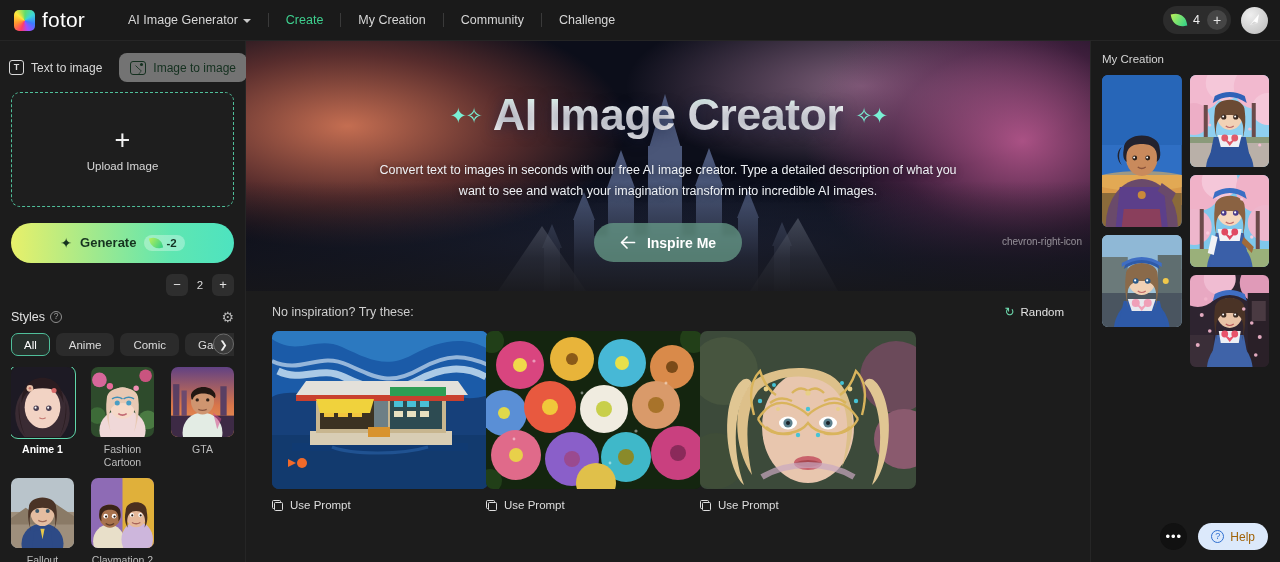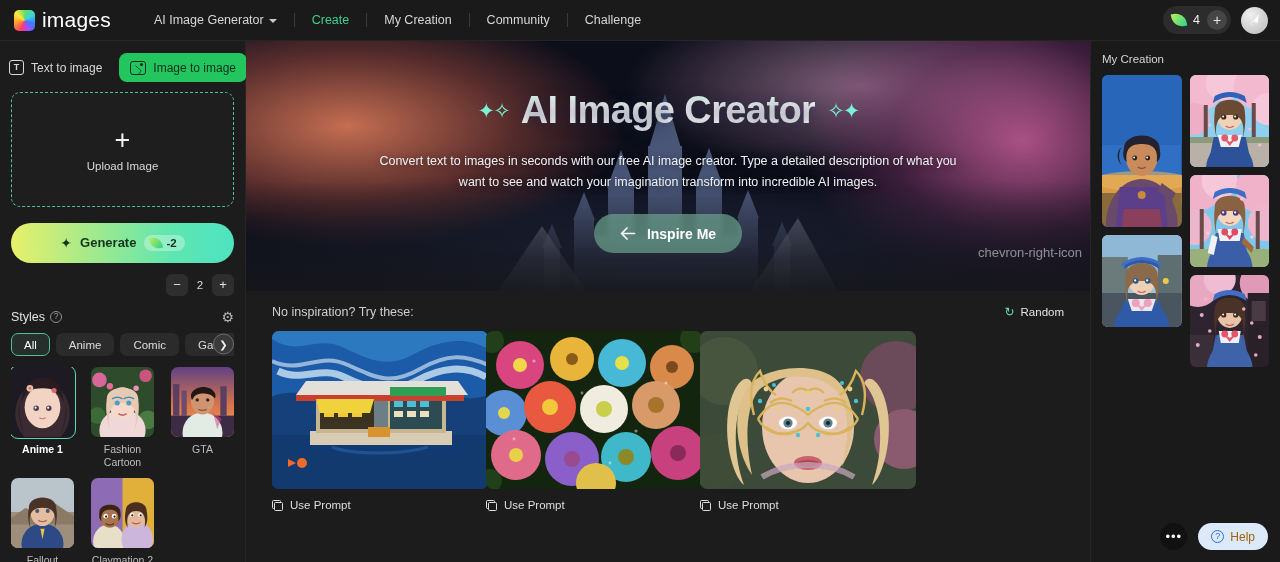--- a/index.html
+++ b/index.html
@@ -80,21 +80,21 @@
     display: flex; flex-direction: column;
     padding: 0 11px;
     position: relative;
   }
   .mode-tabs { display: flex; gap: 6px; padding: 12px 0 10px; justify-content: center; }
   .mode-tab {
     display: flex; align-items: center; gap: 7px;
     font-size: 12px; padding: 7px 11px; border-radius: 8px;
     color: #d9d9d9; cursor: pointer; white-space: nowrap;
   }
-  .mode-tab.active { background: #22c55e; color: #14301f; font-weight: 500; }
+  .mode-tab.active { background: #737373; color: #14301f; font-weight: 500; }
   .ic-box {
     width: 15px; height: 15px; border: 1.3px solid currentColor;
     border-radius: 3px; display: flex; align-items: center; justify-content: center;
     font-size: 9px; font-weight: 700; line-height: 1;
   }
   .ic-img {
     width: 16px; height: 14px; border: 1.3px solid currentColor; border-radius: 3px;
     position: relative; overflow: hidden;
   }
   .ic-img::after {
@@ -199,42 +199,42 @@
     pointer-events: none;
   }
   .castle {
     position: absolute; left: 50%; bottom: 0; transform: translateX(-50%);
     width: 340px; height: 215px; opacity: .85;
   }
   .hero-title-row {
     margin-top: 48px; display: flex; align-items: center; gap: 12px; position: relative; z-index: 3;
   }
   .hero-title {
-    font-size: 38px; font-weight: 800; letter-spacing: -.6px; color: #ffffff;
+    font-size: 45px; font-weight: 800; letter-spacing: -.6px; color: #ffffff;
     text-shadow: 0 2px 14px rgba(20,30,60,.55);
     background: linear-gradient(180deg, #d6fff0 0%, #ffffff 40%, #ffffff 100%);
     -webkit-background-clip: text; background-clip: text; -webkit-text-fill-color: transparent;
   }
   .spark { color: #7af0d4; font-size: 21px; line-height: 1; letter-spacing: -2px; }
   .hero-sub {
     margin-top: 19px; width: 580px; text-align: center; position: relative; z-index: 3;
     font-size: 12.5px; line-height: 1.65; color: #eef1f5;
     text-shadow: 0 1px 6px rgba(0,0,0,.5);
   }
   .inspire-btn {
     margin-top: 22px; position: relative; z-index: 3;
     height: 39px; padding: 0 26px; border-radius: 20px;
     background: rgba(106,160,138,.72);
     display: flex; align-items: center; gap: 11px; cursor: pointer;
     backdrop-filter: blur(2px);
   }
   .inspire-label { font-size: 14px; font-weight: 600; color: #fff; }
   .hero-next {
-    position: absolute; right: 8px; bottom: 32px; z-index: 4;
-    color: rgba(255,255,255,.5); font-size: 13px; cursor: pointer; line-height: 1; margin-top: 28px;
+    position: absolute; right: 8px; bottom: 44px; z-index: 4;
+    color: rgba(255,255,255,.5); font-size: 10px; cursor: pointer; line-height: 1; margin-top: 28px;
   }
 
   .inspo {
     flex: 1; padding: 14px 26px 0 26px; min-height: 0; display: flex; flex-direction: column; text-align: right;
   }
   .inspo-head { display: flex; align-items: center; margin-bottom: 12px; }
   .inspo-title { font-size: 12.5px; color: #cfcfcf; }
   .random-btn {
     margin-left: auto; display: flex; align-items: center; gap: 6px;
     font-size: 11.5px; color: #e3e3e3; cursor: pointer;
@@ -289,21 +289,21 @@
 
   
   .thumb-svg { display: block; width: 100%; height: 100%; }
 </style>
 </head>
 <body>
 
 <div class="topnav">
   <div class="brand">
     <div class="brand-mark"></div>
-    <div class="brand-name">images</div>
+    <div class="brand-name">fotor</div>
   </div>
   <div class="nav-links">
     <div class="nav-item">
       <span>AI Image Generator</span>
       <span class="caret"></span>
     </div>
     <div class="nav-sep"></div>
     <div class="nav-item active">Create</div>
     <div class="nav-sep"></div>
     <div class="nav-item">My Creation</div>

